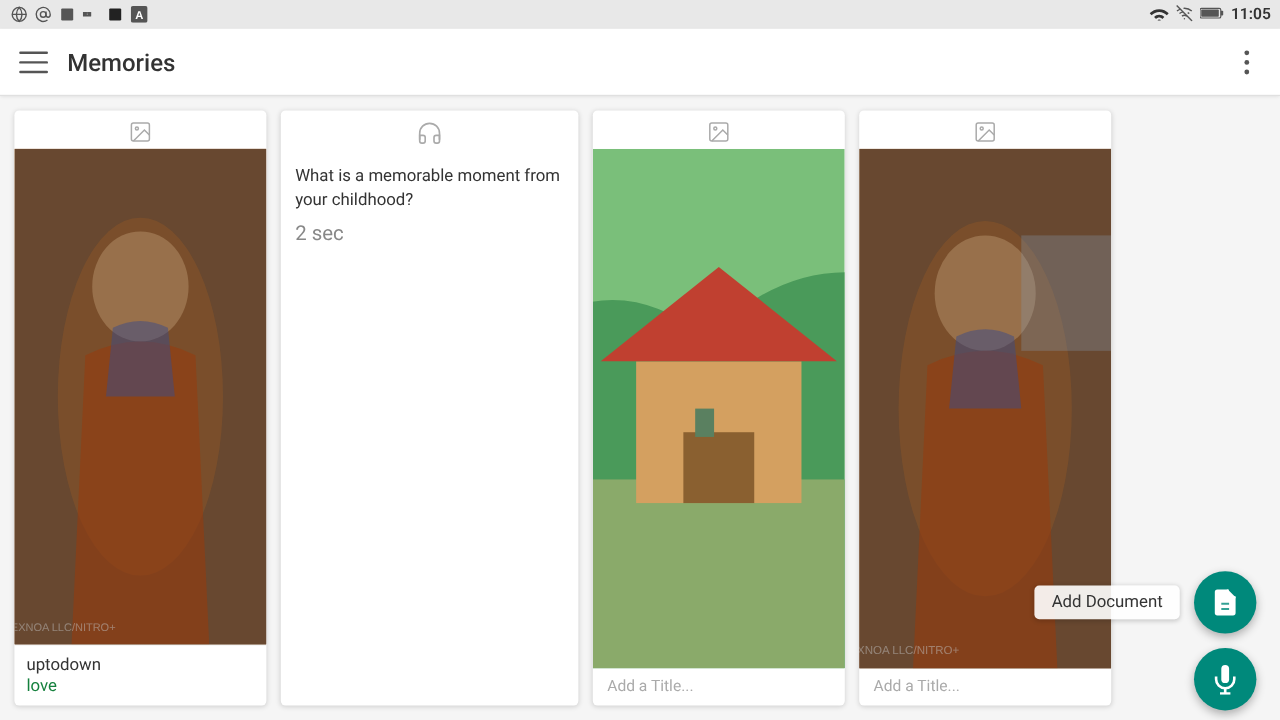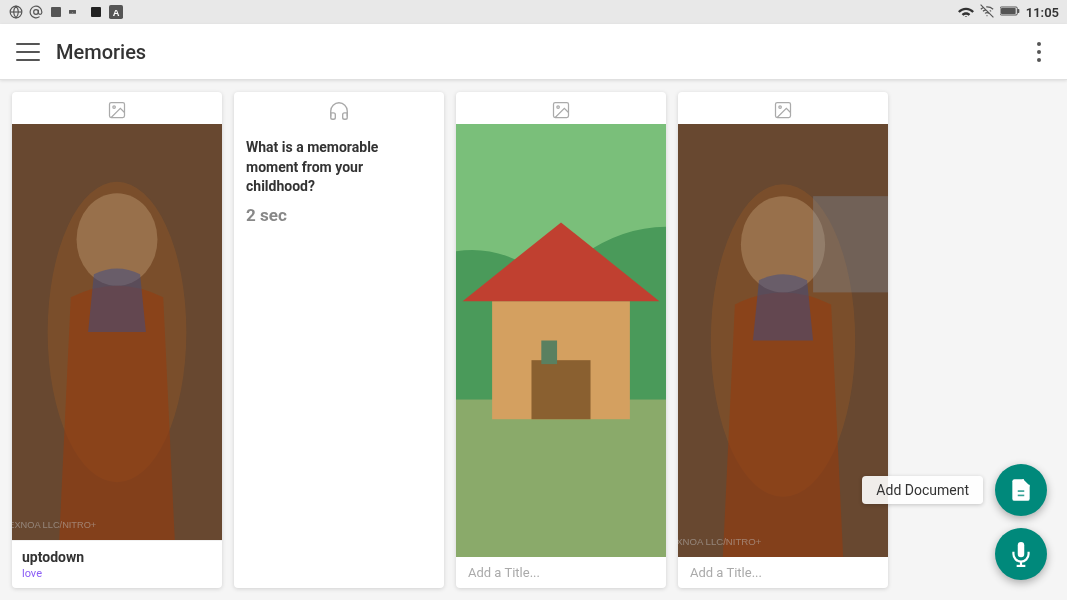--- a/index.html
+++ b/index.html
@@ -124,33 +124,32 @@
       position: relative;
       overflow: hidden;
       min-height: 300px;
     }
     .card-1 .card-footer {
       padding: 8px 10px;
       border-top: 1px solid #f0f0f0;
     }
     .card-title-text {
       font-size: 14px;
-      font-weight: 700;
+      font-weight: 400;
       color: #333;
     }
     .card-subtitle-text {
-      font-size: 11px;
-      color: #8b5cf6;
+      font-size: 14px;
+      color: #15803d;
       margin-top: 2px;
     }
 
     .card-2 {
-      width: 210px;
+      width: 248px;
       flex-shrink: 0;
-      font-weight: bold;
     }
     .card-2 .card-header {
       padding: 8px 12px;
       display: flex;
       justify-content: center;
     }
     .card-2 .card-body {
       padding: 8px 12px 16px;
     }
     .card-2 .card-question {
@@ -235,21 +234,21 @@
     .overlay-dark {
       position: absolute;
       inset: 0;
       background: rgba(0,0,0,0.25);
     }
 
     
     .fab-container {
       position: absolute;
       right: 20px;
-      bottom: 20px;
+      bottom: 8px;
       display: flex;
       flex-direction: column;
       align-items: flex-end;
       gap: 12px;
     }
 
     .fab-row {
       display: flex;
       align-items: center;
       gap: 12px;

